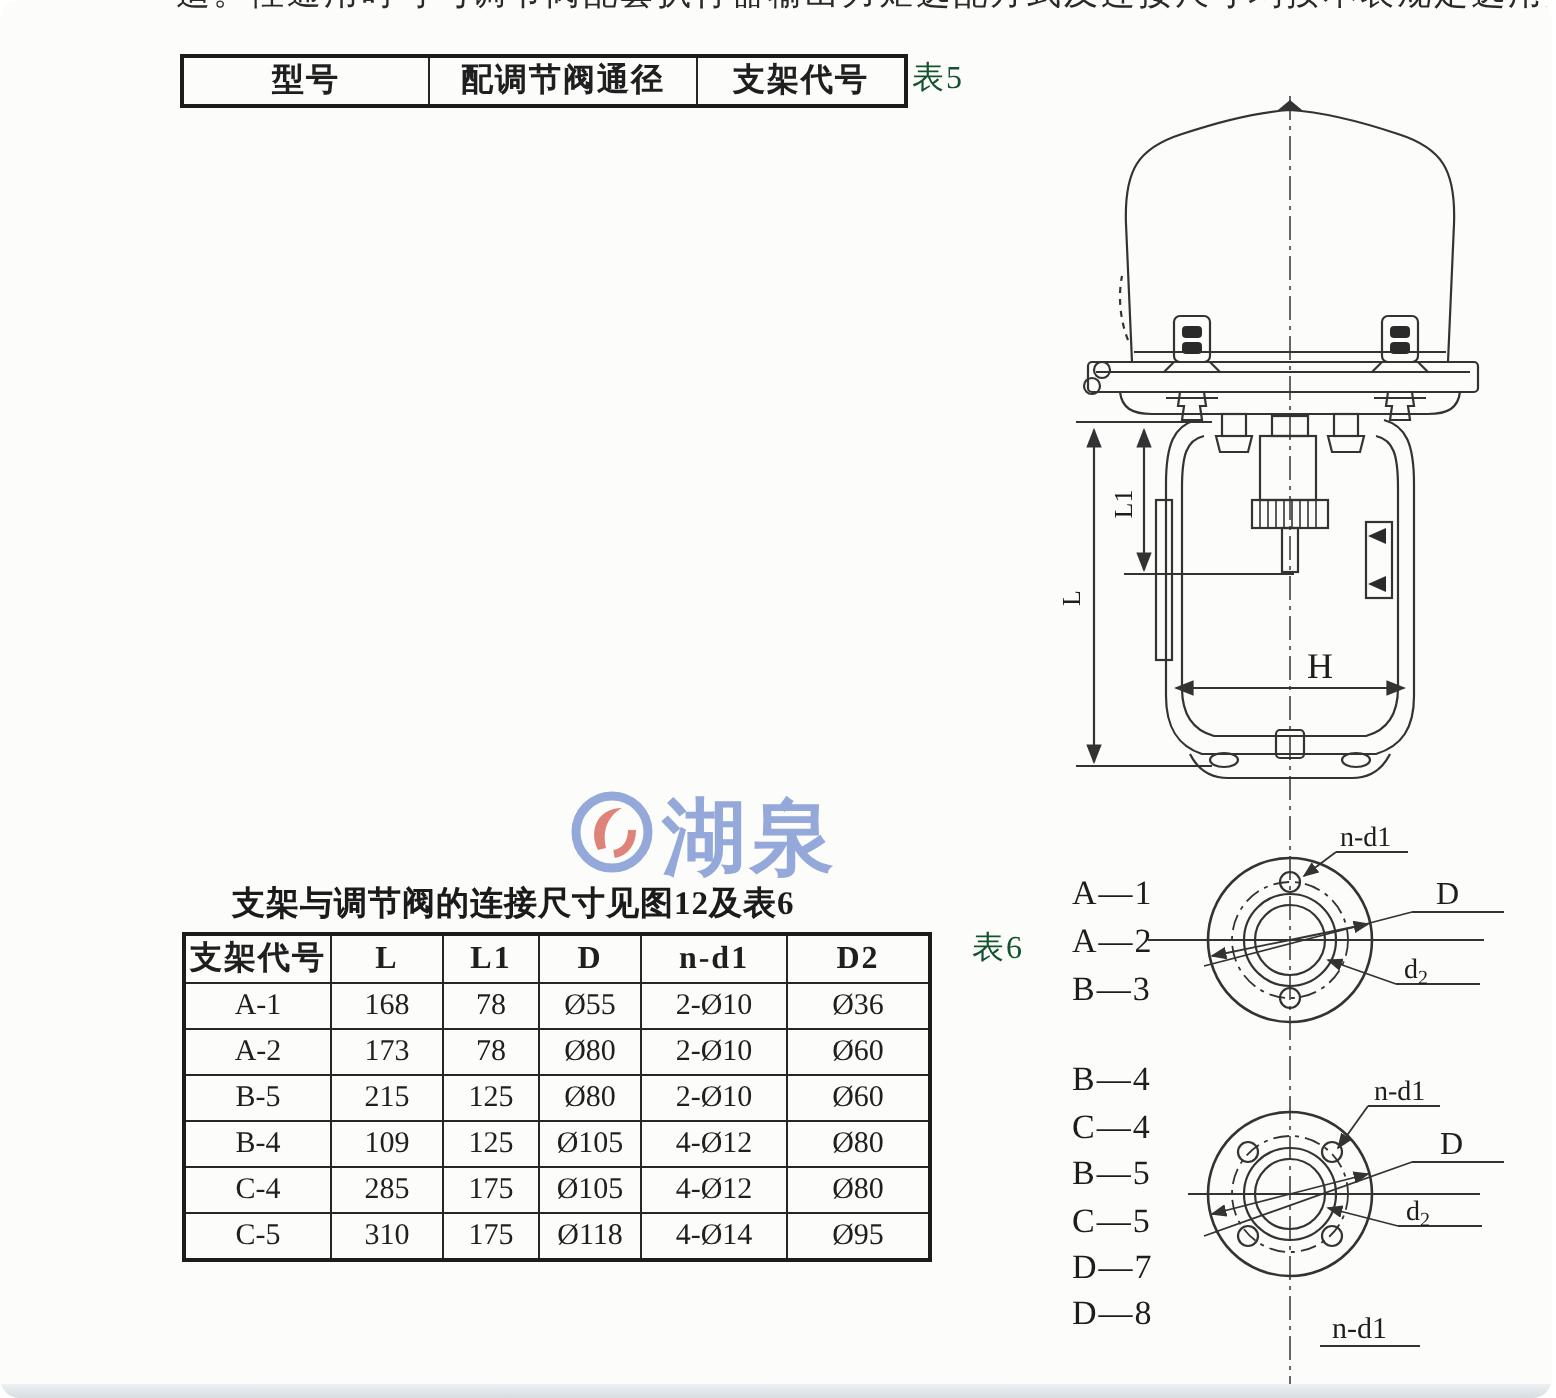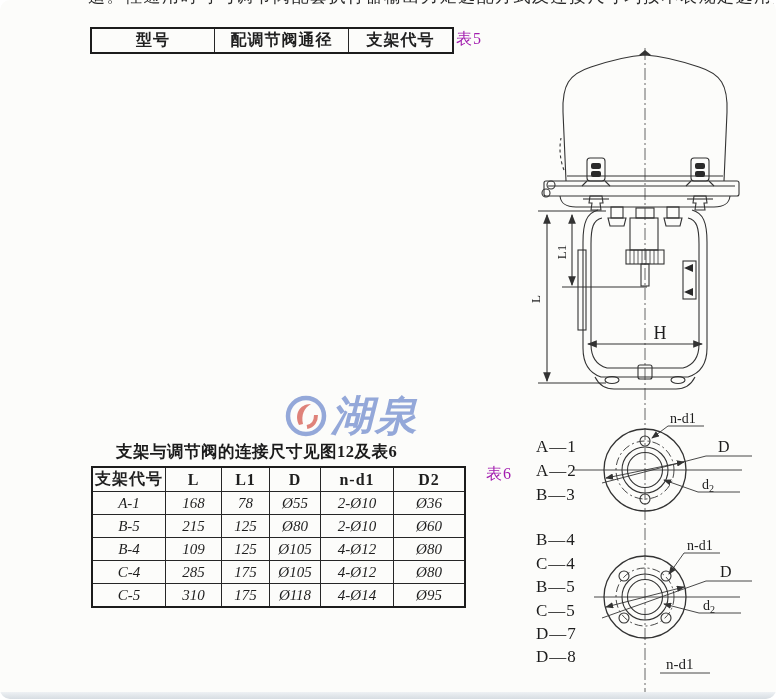--- a/index.html
+++ b/index.html
@@ -14,29 +14,29 @@
   .top-clip{
     position:absolute; left:88px; top:-15px; width:688px; height:22px;
     font-size:17px; letter-spacing:1.5px; white-space:nowrap; color:#2a2a2a;
   }
   table{border-collapse:collapse; position:absolute; table-layout:fixed;}
   #table5{left:90px; top:27px; width:358px; border:2px solid #1c1c1c;}
   #table6{left:91px; top:466px; width:366px; border:2px solid #1c1c1c;}
   th,td{border:1.4px solid #262626; text-align:center; vertical-align:middle;
         padding:0; font-size:15px; color:#1f1f1f; overflow:hidden;}
   th{font-size:16px; font-weight:600; letter-spacing:1px; height:23px;}
-  #table6 td{height:22px;font-style:italic;}
-  .tag{position:absolute; font-size:16px; letter-spacing:1px; color:#a21caf;text-align:center;}
+  #table6 td{height:22px;}
+  .tag{position:absolute; font-size:16px; letter-spacing:1px; color:#14532d;text-align:center;}
   #tag5{left:456px; top:29px;}
   #tag6{left:486px; top:464px;}
   .caption{position:absolute; left:96px; top:441px; font-size:16.5px;
            letter-spacing:0.5px; color:#1b1b1b; font-weight:600;margin-left:20px;}
   
   .watermark{position:absolute; left:283px; top:391px; display:flex;
-             align-items:center; z-index:6; pointer-events:none;font-style:italic;}
+             align-items:flex-end; z-index:6; pointer-events:none;}
   .wm-text{font-size:42px; font-weight:bold; color:rgba(62,98,190,0.55);
            letter-spacing:2px; line-height:1; margin-left:2px;}
   .bottom-strip{position:absolute; left:0; top:692px; width:778px; height:7px;
                 background:linear-gradient(#eef1f4,#d7dde2);}
   .drawing{position:absolute; left:520px; top:40px;}
   svg text{font-family:"Liberation Serif","DejaVu Serif",serif; fill:#1d1d1d;}
 </style>
 </head>
 <body>
 
@@ -70,20 +70,28 @@
         </tr>
       </thead>
     <tbody id="t6body">
         <tr>
           <td>A-1</td>
           <td>168</td>
           <td>78</td>
           <td>Ø55</td>
           <td>2-Ø10</td>
           <td>Ø36</td>
+        </tr>
+        <tr>
+          <td>A-2</td>
+          <td>173</td>
+          <td>78</td>
+          <td>Ø80</td>
+          <td>2-Ø10</td>
+          <td>Ø60</td>
         </tr>
         <tr>
           <td>B-5</td>
           <td>215</td>
           <td>125</td>
           <td>Ø80</td>
           <td>2-Ø10</td>
           <td>Ø60</td>
         </tr>
         <tr>

